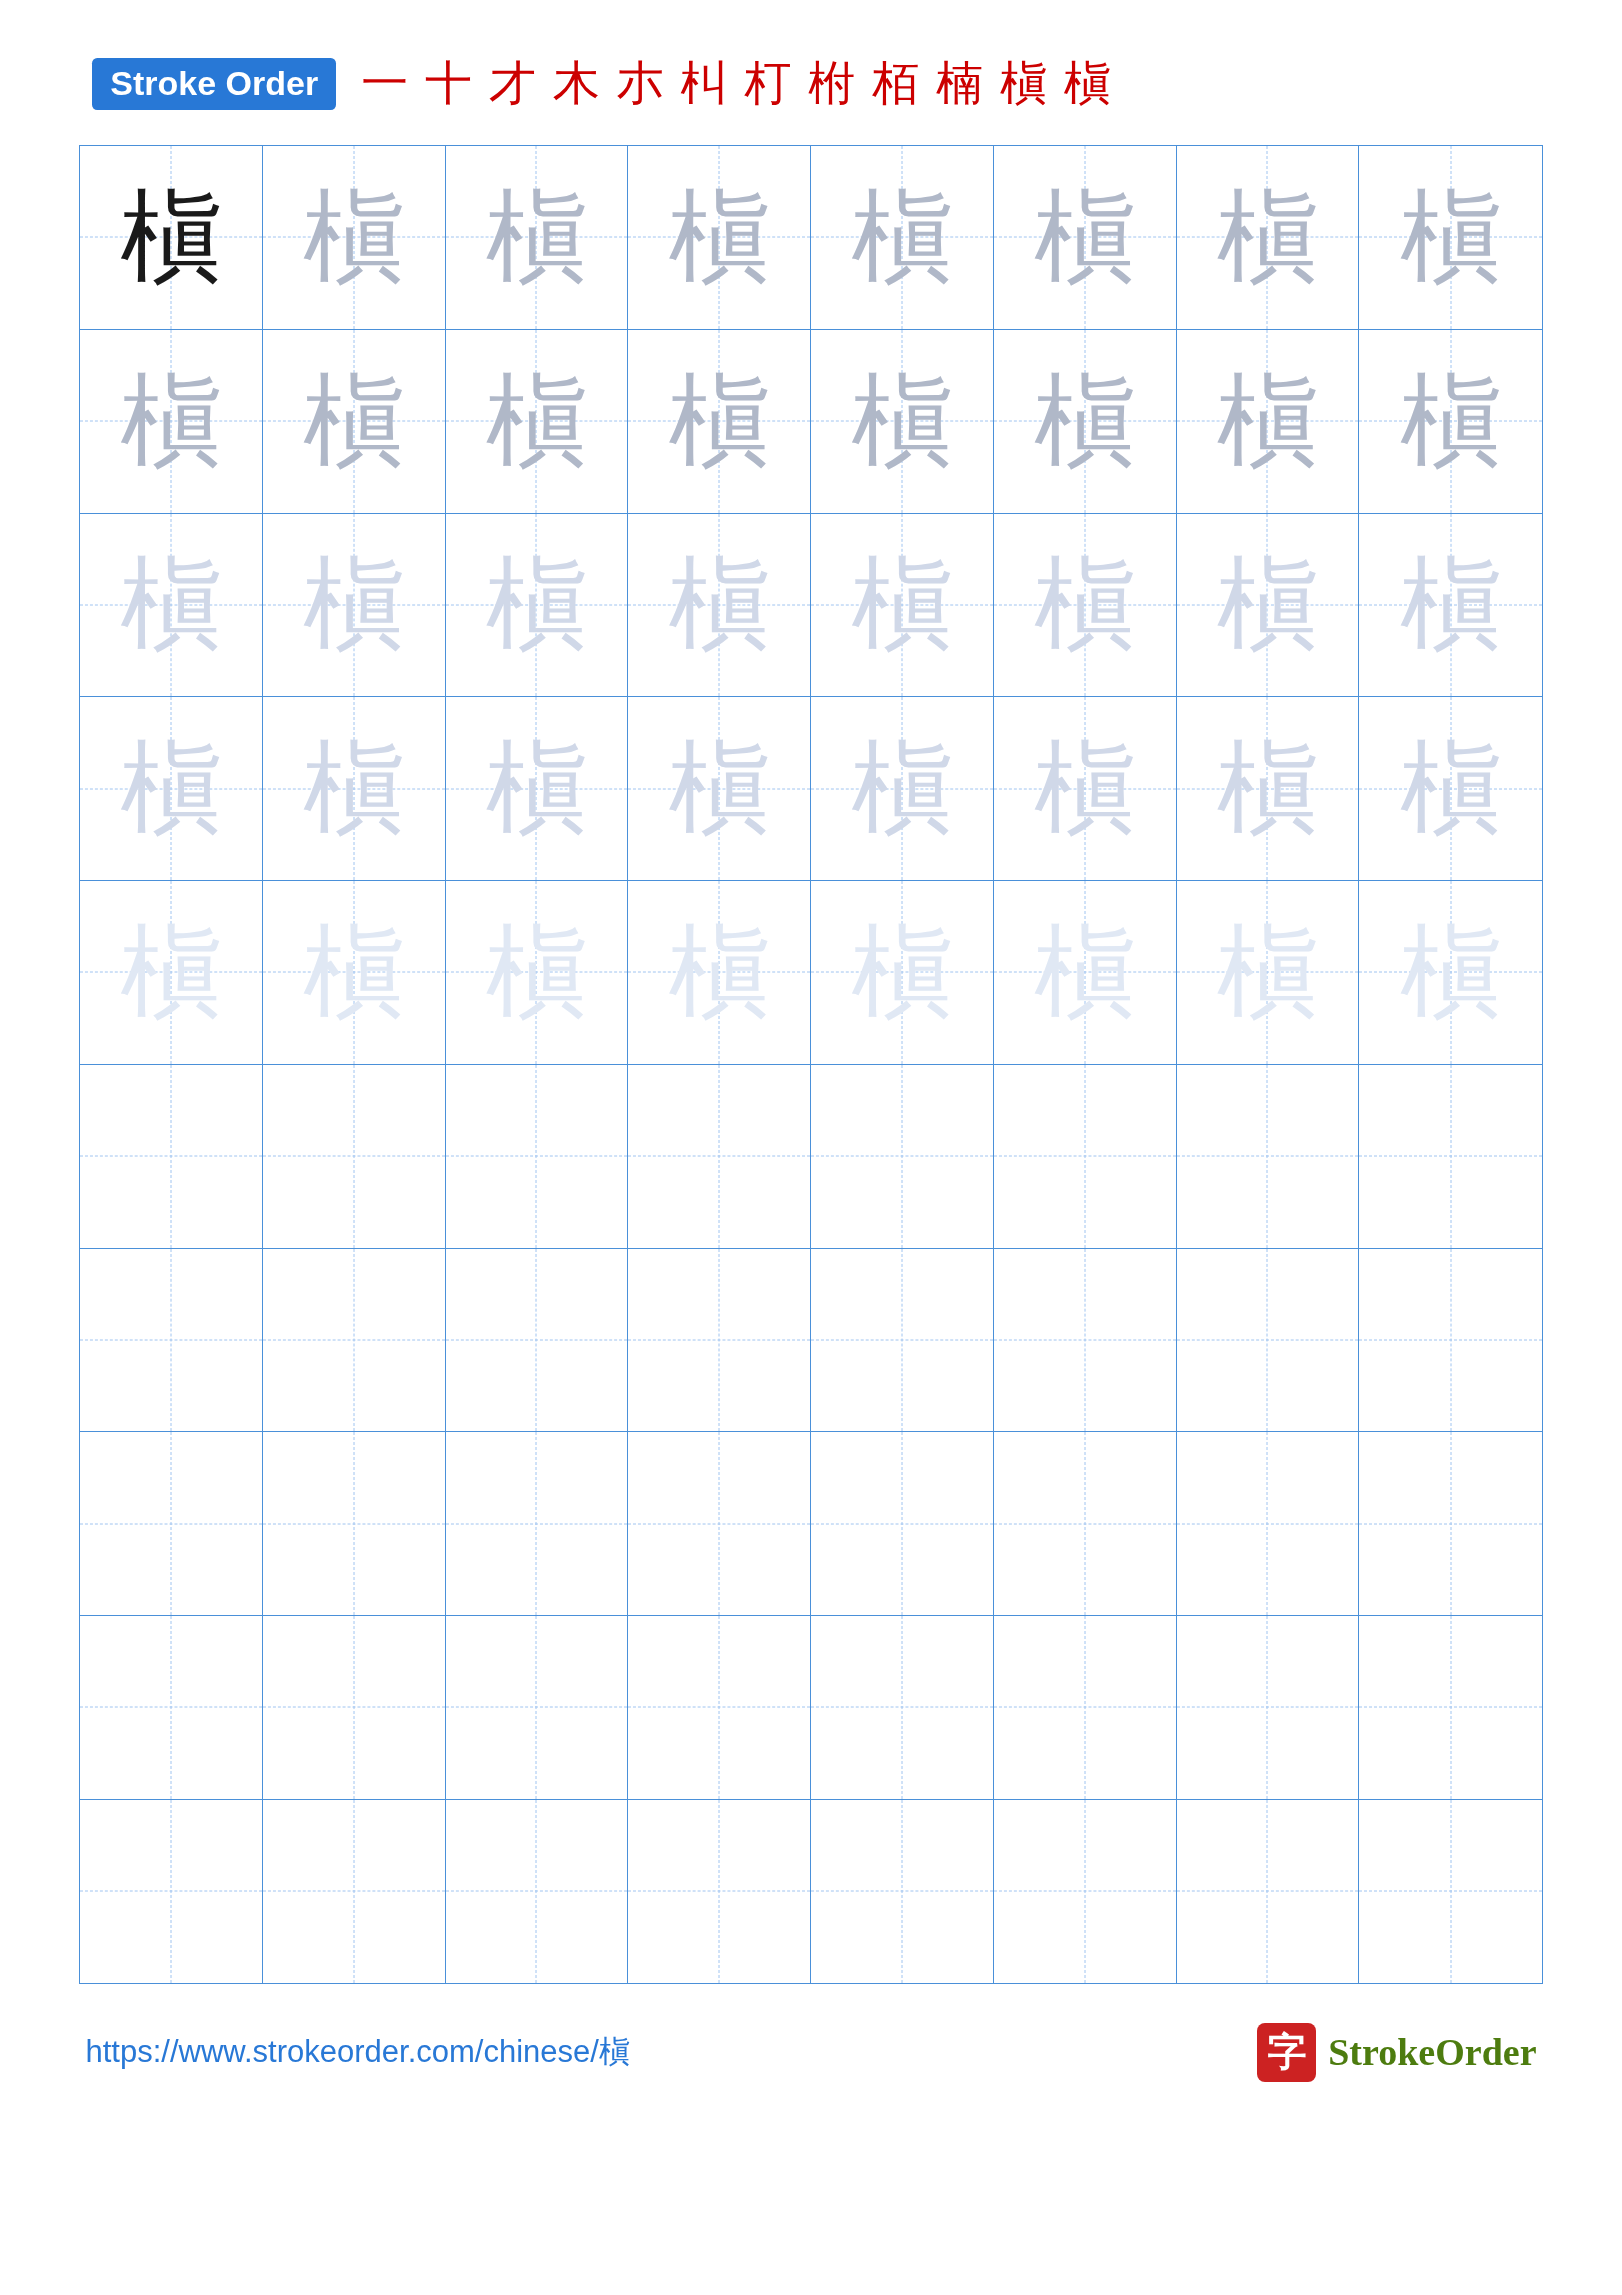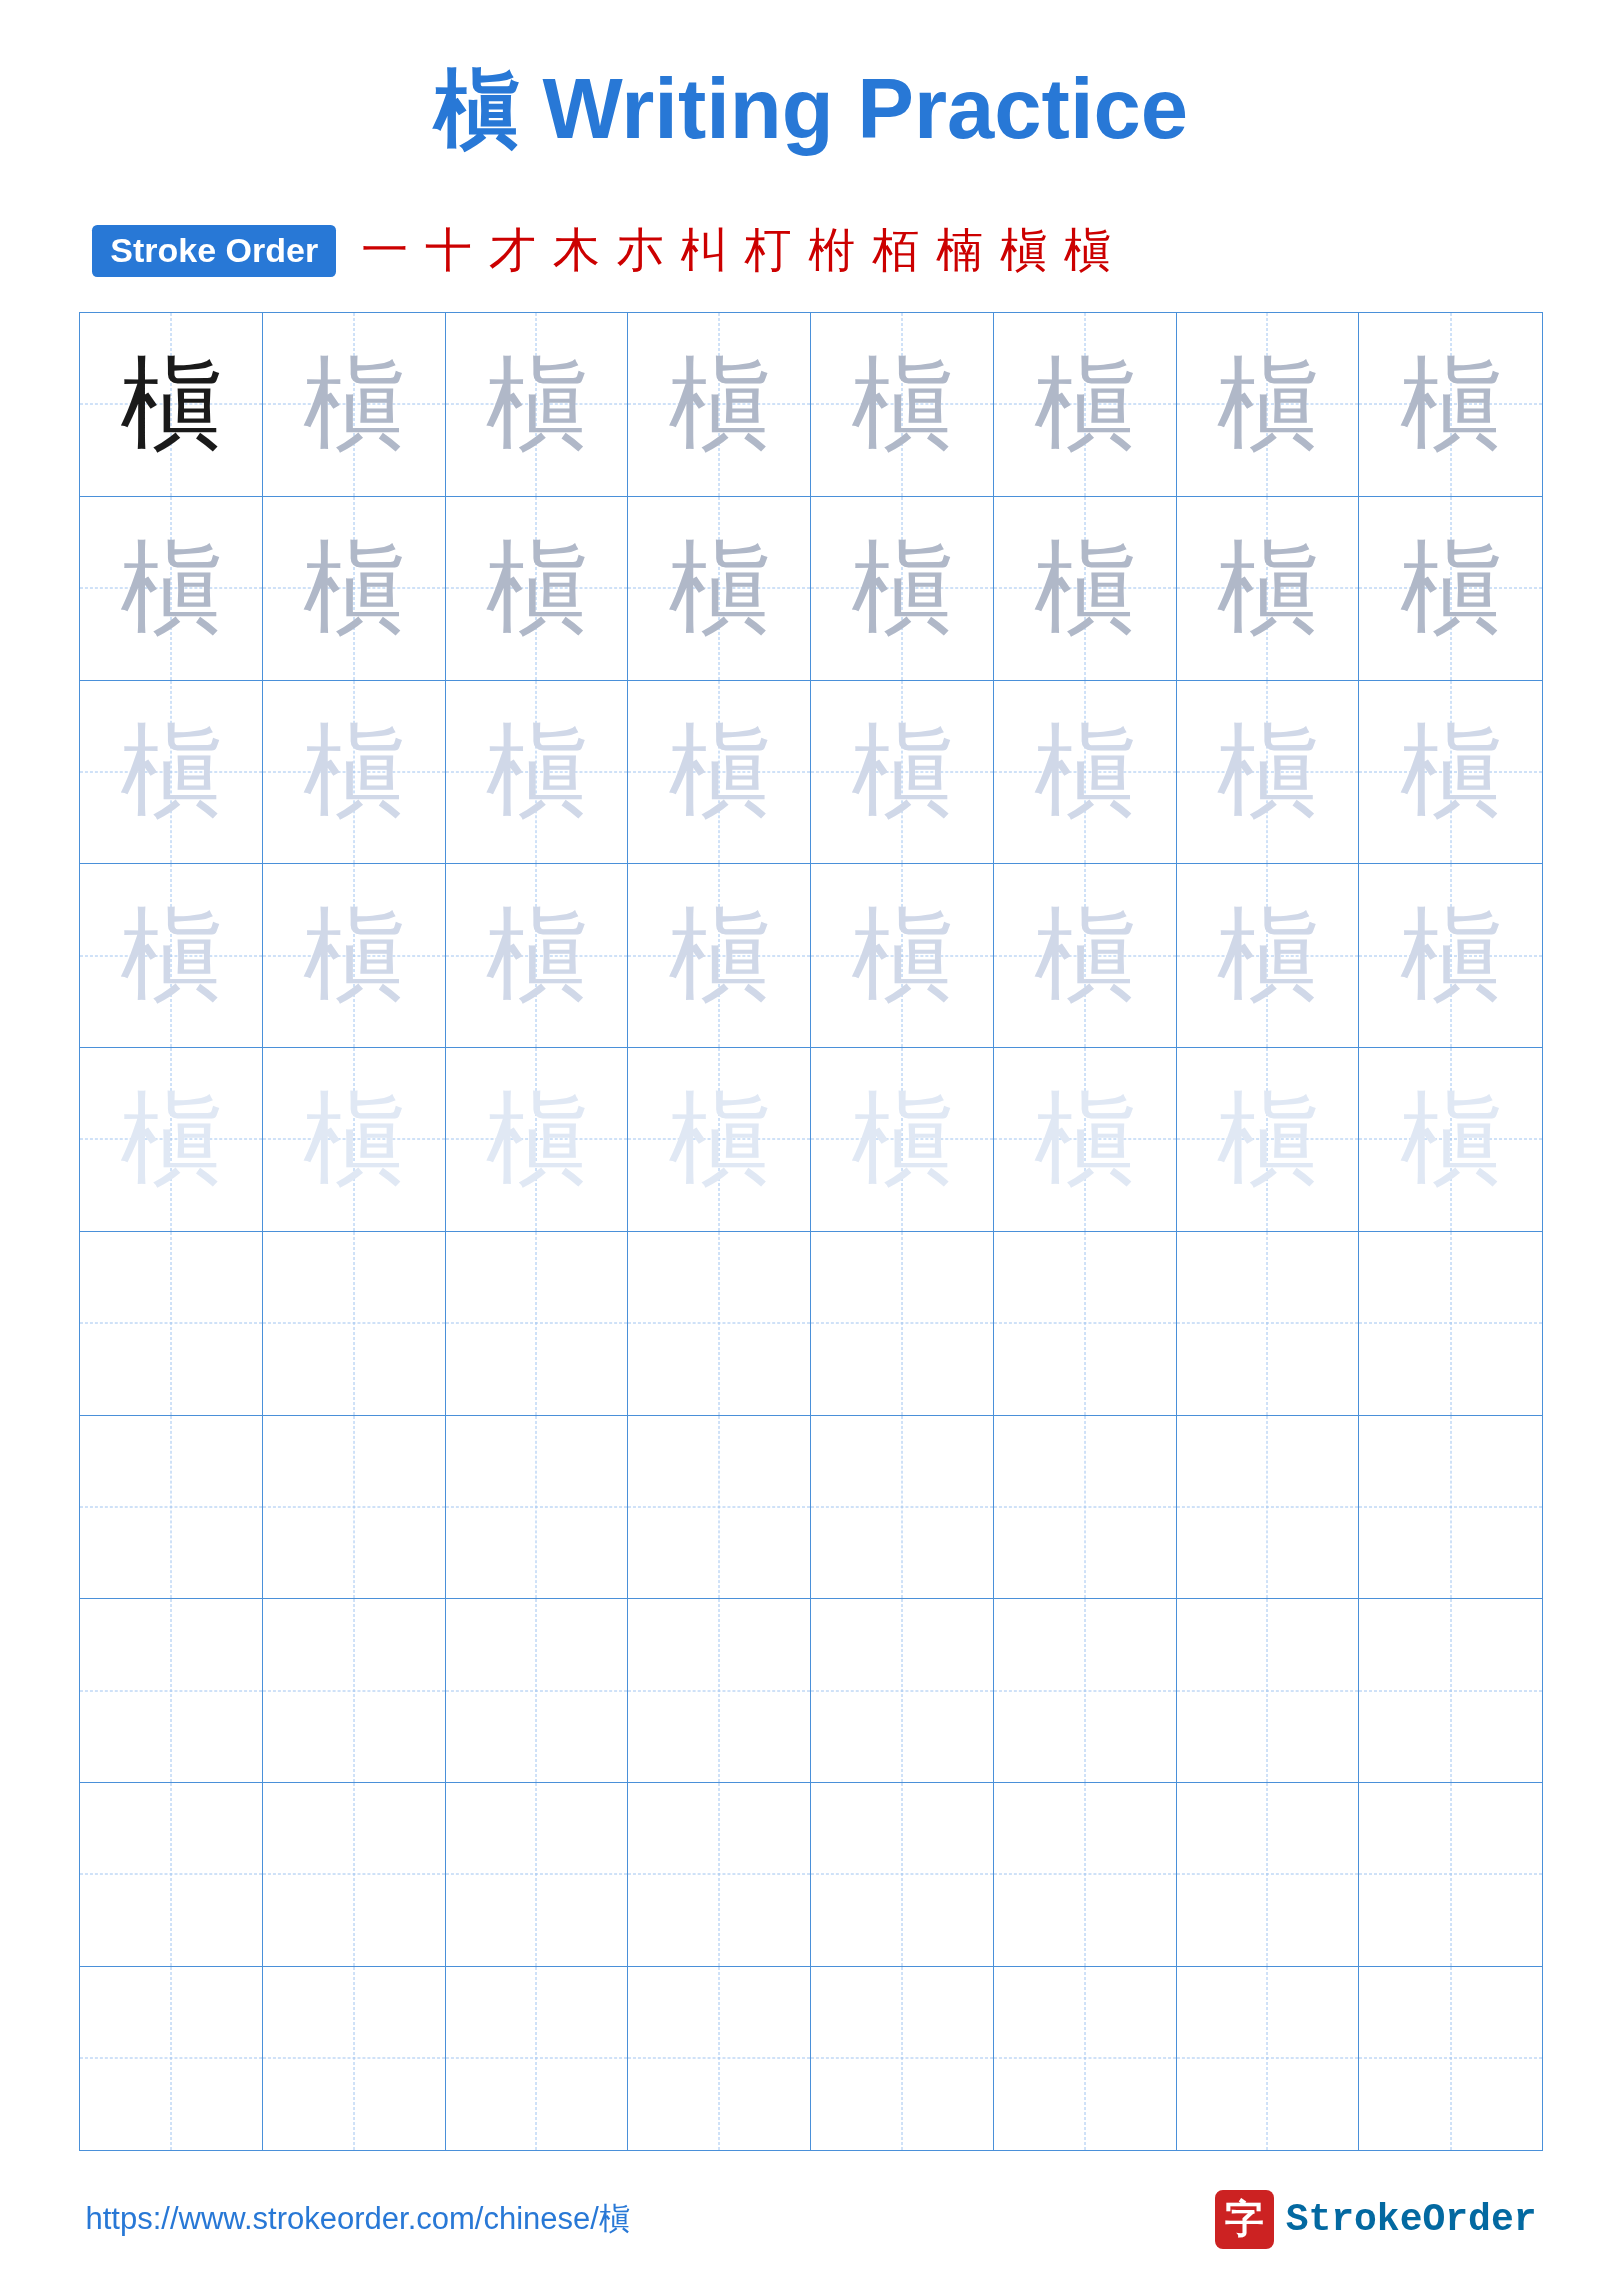--- a/index.html
+++ b/index.html
@@ -179,30 +179,29 @@
       justify-content: center;
       color: white;
       font-size: 39px;
       font-family: serif;
       font-weight: bold;
     }
 
     .logo-text {
       font-size: 38px;
       font-weight: bold;
-      color: #0369a1;
-      font-family: Liberation Mono, monospace;
+      color: #4d7c0f;
+      font-family: Liberation Serif, serif;
     }
   </style>
 </head>
 <body>
 
 <div class="page">
 
-  <h1 class="title">槇 Writing Practice</h1>
 
   <div class="stroke-order-row">
     <span class="stroke-order-badge">Stroke Order</span>
     <div class="stroke-sequence">
 
     <span class="stroke-char">一</span>
         <span class="stroke-char">十</span>
         <span class="stroke-char">才</span>
         <span class="stroke-char">木</span>
         <span class="stroke-char">朩</span>

